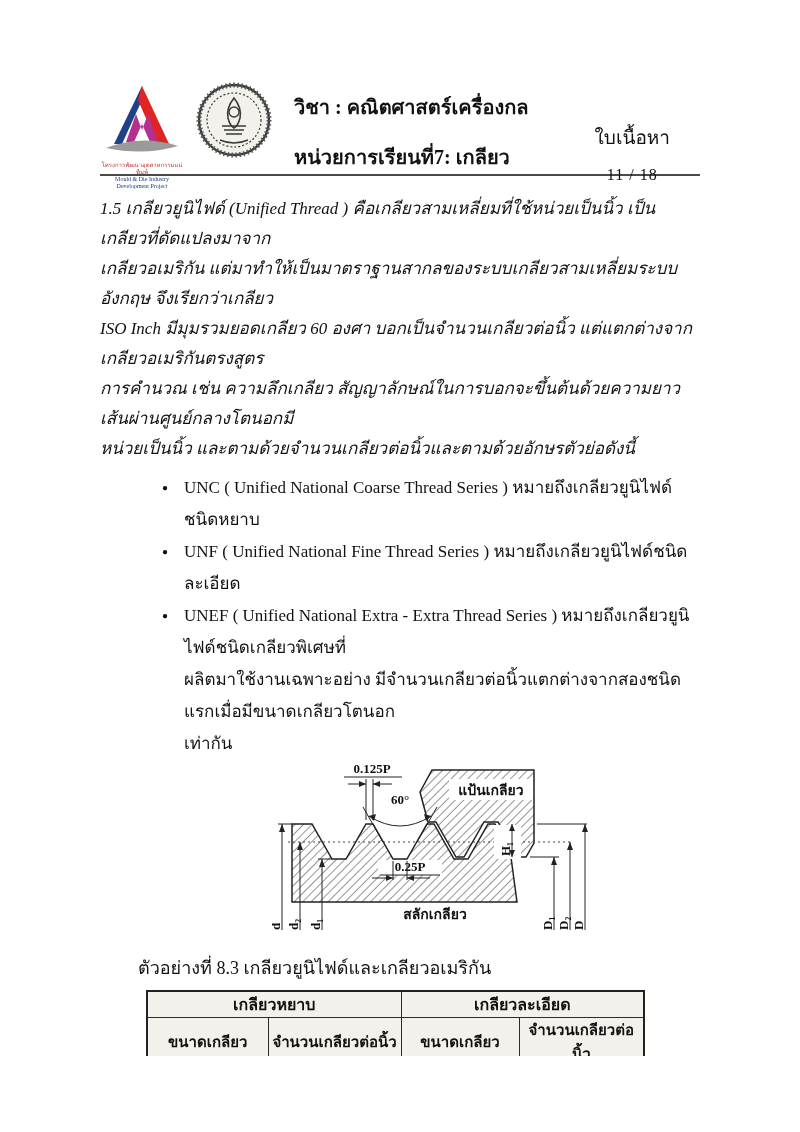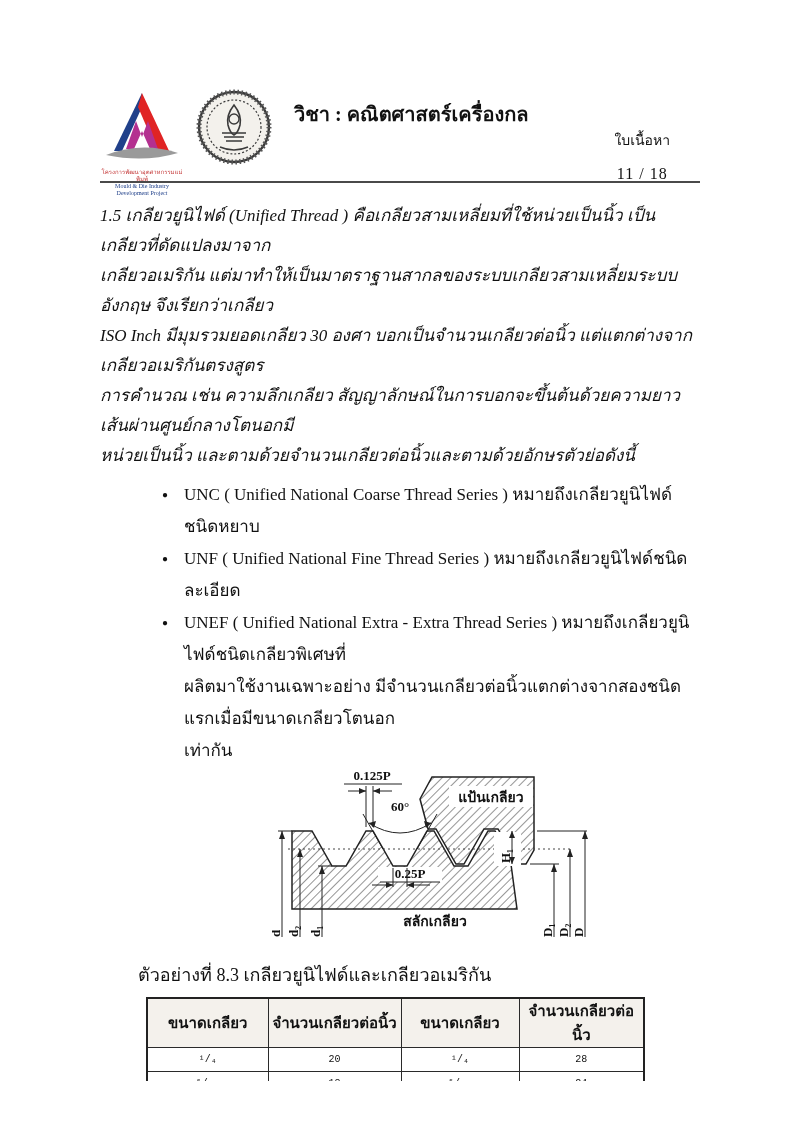--- a/index.html
+++ b/index.html
@@ -1,27 +1,27 @@
 <!DOCTYPE html>
 <html><head>
 <meta charset="utf-8">
 <style>
   * { margin:0; padding:0; box-sizing:border-box; }
   html,body { background:#ffffff; }
   body { font-family:"Liberation Serif", "DejaVu Serif", serif; color:#111; }
-  .page { position:relative; width:800px; height:1056px; background:#fff; padding:64px 100px 0 100px; overflow:hidden;margin-top:25px; }
+  .page { position:relative; width:800px; height:1056px; background:#fff; padding:82px 100px 0 100px; overflow:hidden; }
 
   
   .header { display:flex; align-items:flex-start; border-bottom:2px solid #4a4a4a; padding-bottom:4px; height:94px; }
   .logos { display:flex; align-items:flex-start; gap:12px; }
   .titles { margin-left:22px; padding-top:12px; }
   .title-line { font-weight:bold; font-size:20px; line-height:26px; }
   .title-line + .title-line { margin-top:24px; }
   .header-right { margin-left:auto; text-align:center; padding-top:40px; padding-right:30px; }
-  .sheet-label { font-size:14px; }
+  .sheet-label { font-size:19px; }
   .page-number { font-size:16px; margin-top:14px; letter-spacing:1px; }
 
   
   .para { margin-top:18px; font-size:17px; line-height:30px;font-style:italic; }
   .bullets { margin-top:8px; padding-left:62px; font-size:17px; line-height:32px; list-style:none; }
   .bullet-item { display:flex; }
   .bullet-dot { width:22px; font-size:10px; line-height:32px; flex:0 0 22px; }
   .bullet-text { flex:1; }
 
   
@@ -70,32 +70,33 @@
         <circle cx="38" cy="38" r="35" fill="none" stroke="#555" stroke-width="5" stroke-dasharray="1.5,2.5"></circle>
         <path d="M38,16 Q46,26 44,36 Q42,44 38,46 Q34,44 32,36 Q30,26 38,16 Z" fill="none" stroke="#3a3a3a" stroke-width="1.6"></path>
         <circle cx="38" cy="30" r="5" fill="none" stroke="#3a3a3a" stroke-width="1.4"></circle>
         <path d="M28,48 h20 M30,52 h16 M26,44 h24" stroke="#3a3a3a" stroke-width="1.4"></path>
         <path d="M24,58 q14,6 28,0" fill="none" stroke="#3a3a3a" stroke-width="1.4"></path>
       </svg>
     </div>
 
     <div class="titles">
       <div class="title-line">วิชา : คณิตศาสตร์เครื่องกล</div>
+      <div class="title-line">หน่วยการเรียนที่7: เกลียว</div>
     </div>
 
     <div class="header-right">
       <div class="sheet-label">ใบเนื้อหา</div>
       <div class="page-number">11 / 18</div>
     </div>
   </div>
 
   <div class="para">
     <div>1.5 เกลียวยูนิไฟด์ (Unified Thread ) คือเกลียวสามเหลี่ยมที่ใช้หน่วยเป็นนิ้ว เป็นเกลียวที่ดัดแปลงมาจาก</div>
     <div>เกลียวอเมริกัน แต่มาทำให้เป็นมาตราฐานสากลของระบบเกลียวสามเหลี่ยมระบบอังกฤษ จึงเรียกว่าเกลียว</div>
-    <div>ISO Inch มีมุมรวมยอดเกลียว 30 องศา บอกเป็นจำนวนเกลียวต่อนิ้ว แต่แตกต่างจากเกลียวอเมริกันตรงสูตร</div>
+    <div>ISO Inch มีมุมรวมยอดเกลียว 60 องศา บอกเป็นจำนวนเกลียวต่อนิ้ว แต่แตกต่างจากเกลียวอเมริกันตรงสูตร</div>
     <div>การคำนวณ เช่น ความลึกเกลียว สัญญาลักษณ์ในการบอกจะขึ้นต้นด้วยความยาวเส้นผ่านศูนย์กลางโตนอกมี</div>
     <div>หน่วยเป็นนิ้ว และตามด้วยจำนวนเกลียวต่อนิ้วและตามด้วยอักษรตัวย่อดังนี้</div>
   </div>
 
   <ul class="bullets">
     <li class="bullet-item">
       <span class="bullet-dot">●</span>
       <div class="bullet-text">UNC  ( Unified  National Coarse Thread Series  ) หมายถึงเกลียวยูนิไฟด์ชนิดหยาบ</div>
     </li>
     <li class="bullet-item">
@@ -197,20 +198,24 @@
   <div class="caption">ตัวอย่างที่ 8.3 เกลียวยูนิไฟด์และเกลียวอเมริกัน</div>
 
   <table class="spec">
     <colgroup>
       <col style="width:121px">
         <col style="width:133px">
         <col style="width:118px">
         <col style="width:125px">
     </colgroup>
     <thead>
+      <tr>
+        <th class="group" colspan="2">เกลียวหยาบ</th>
+        <th class="group" colspan="2">เกลียวละเอียด</th>
+      </tr>
       <tr>
         <th class="col">ขนาดเกลียว</th>
         <th class="col">จำนวนเกลียวต่อนิ้ว</th>
         <th class="col">ขนาดเกลียว</th>
         <th class="col">จำนวนเกลียวต่อนิ้ว</th>
       </tr>
     </thead>
     <tbody>
         <tr>
           <td>¹/₄</td>

